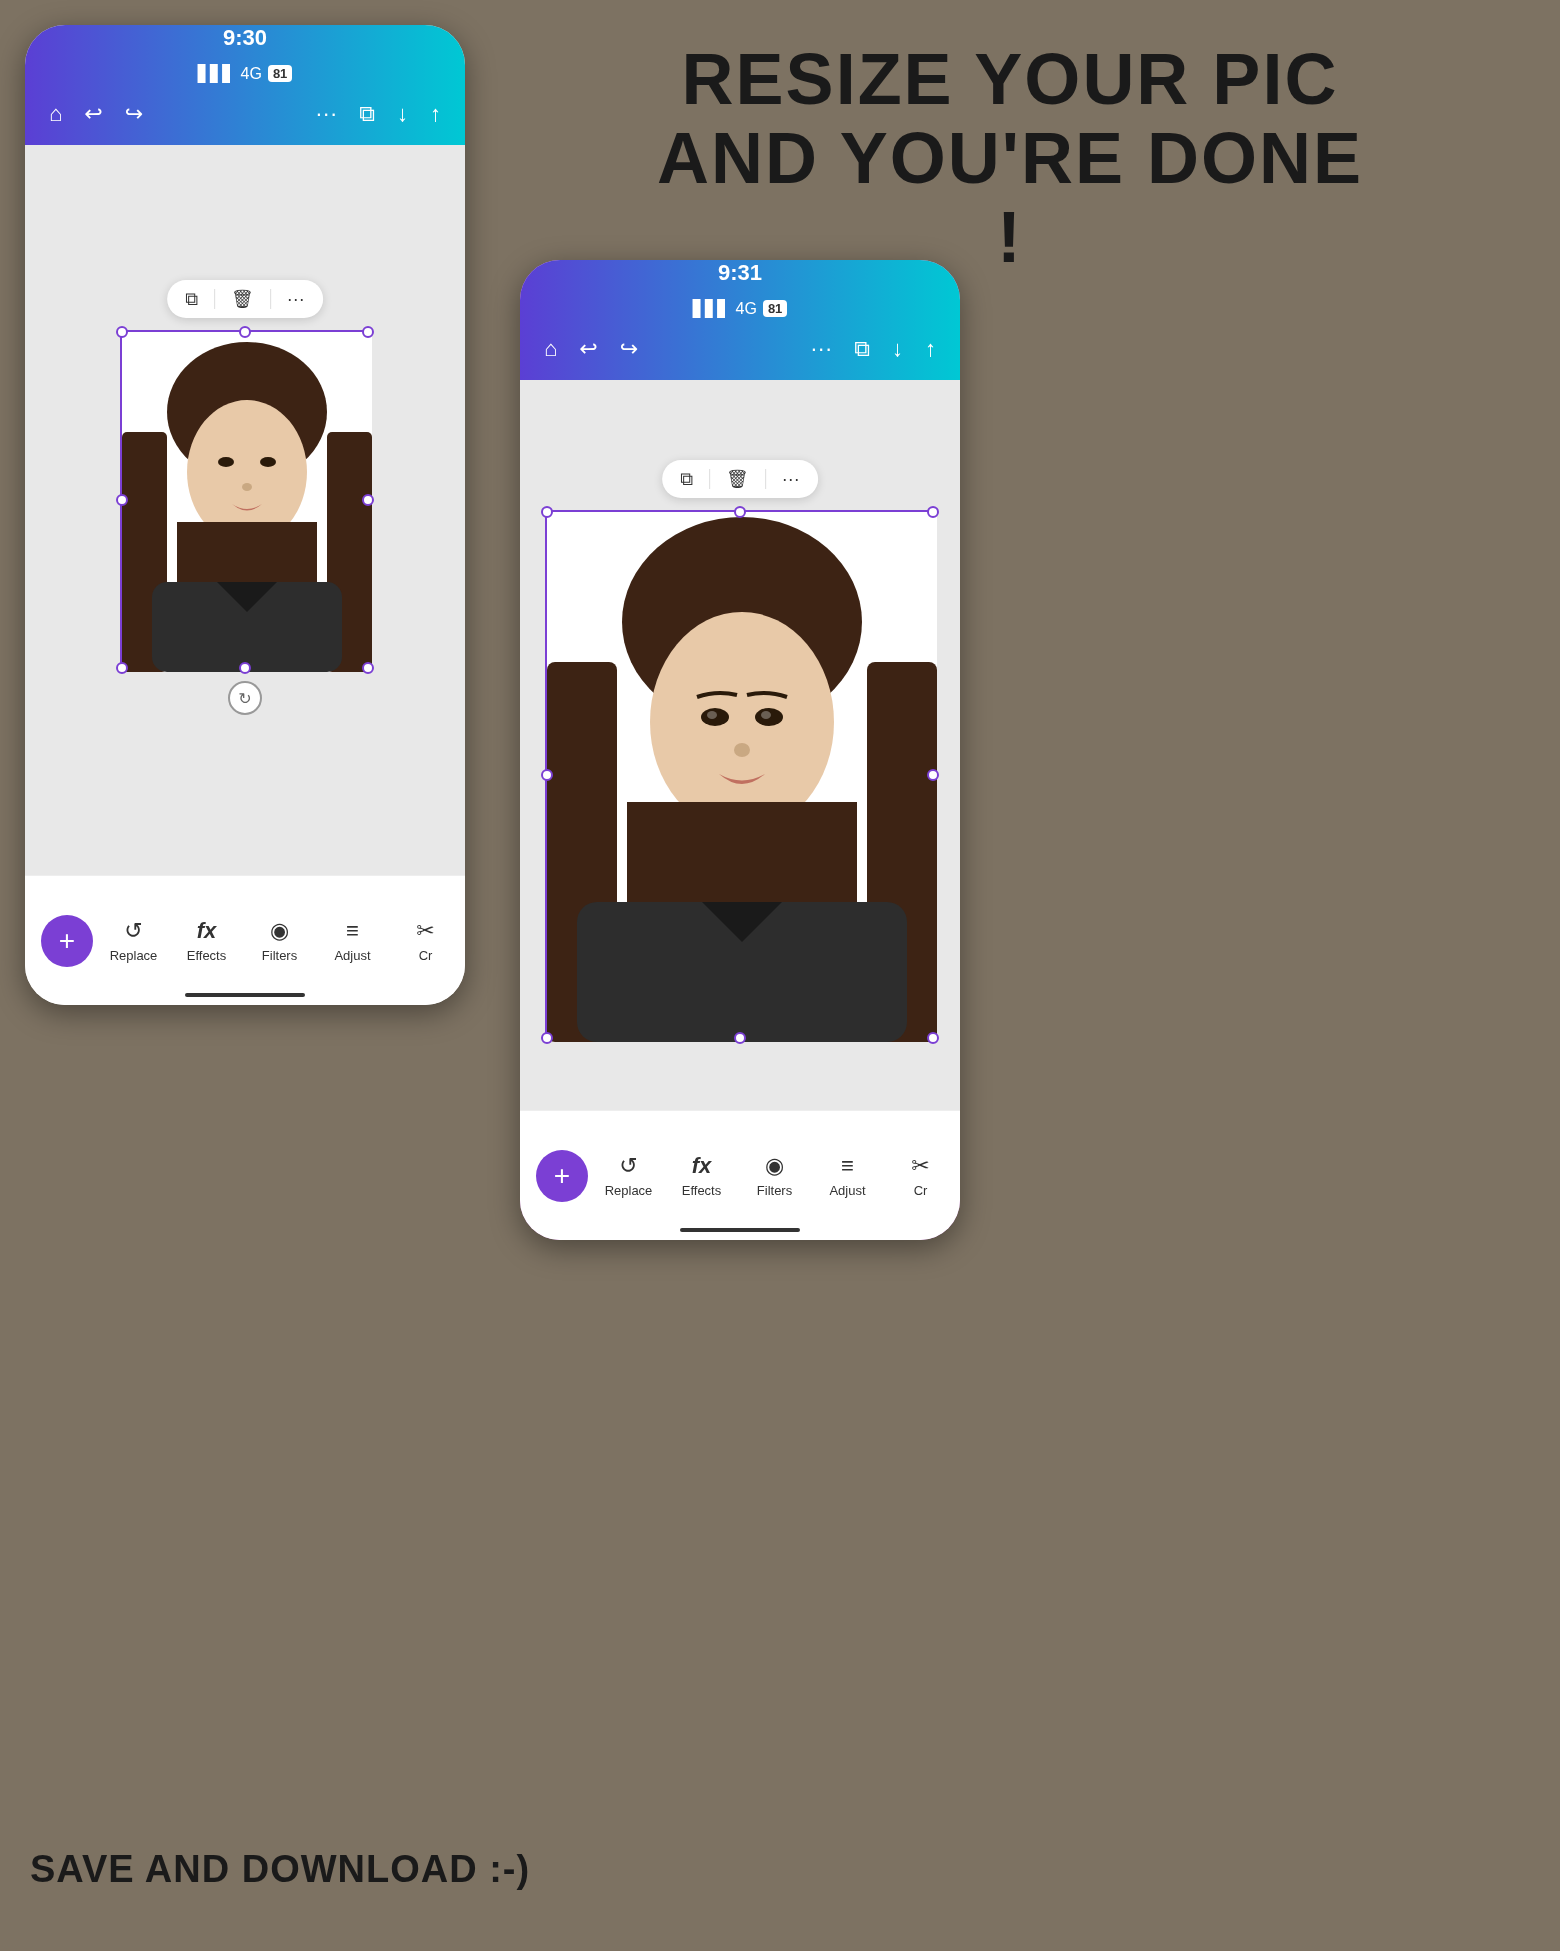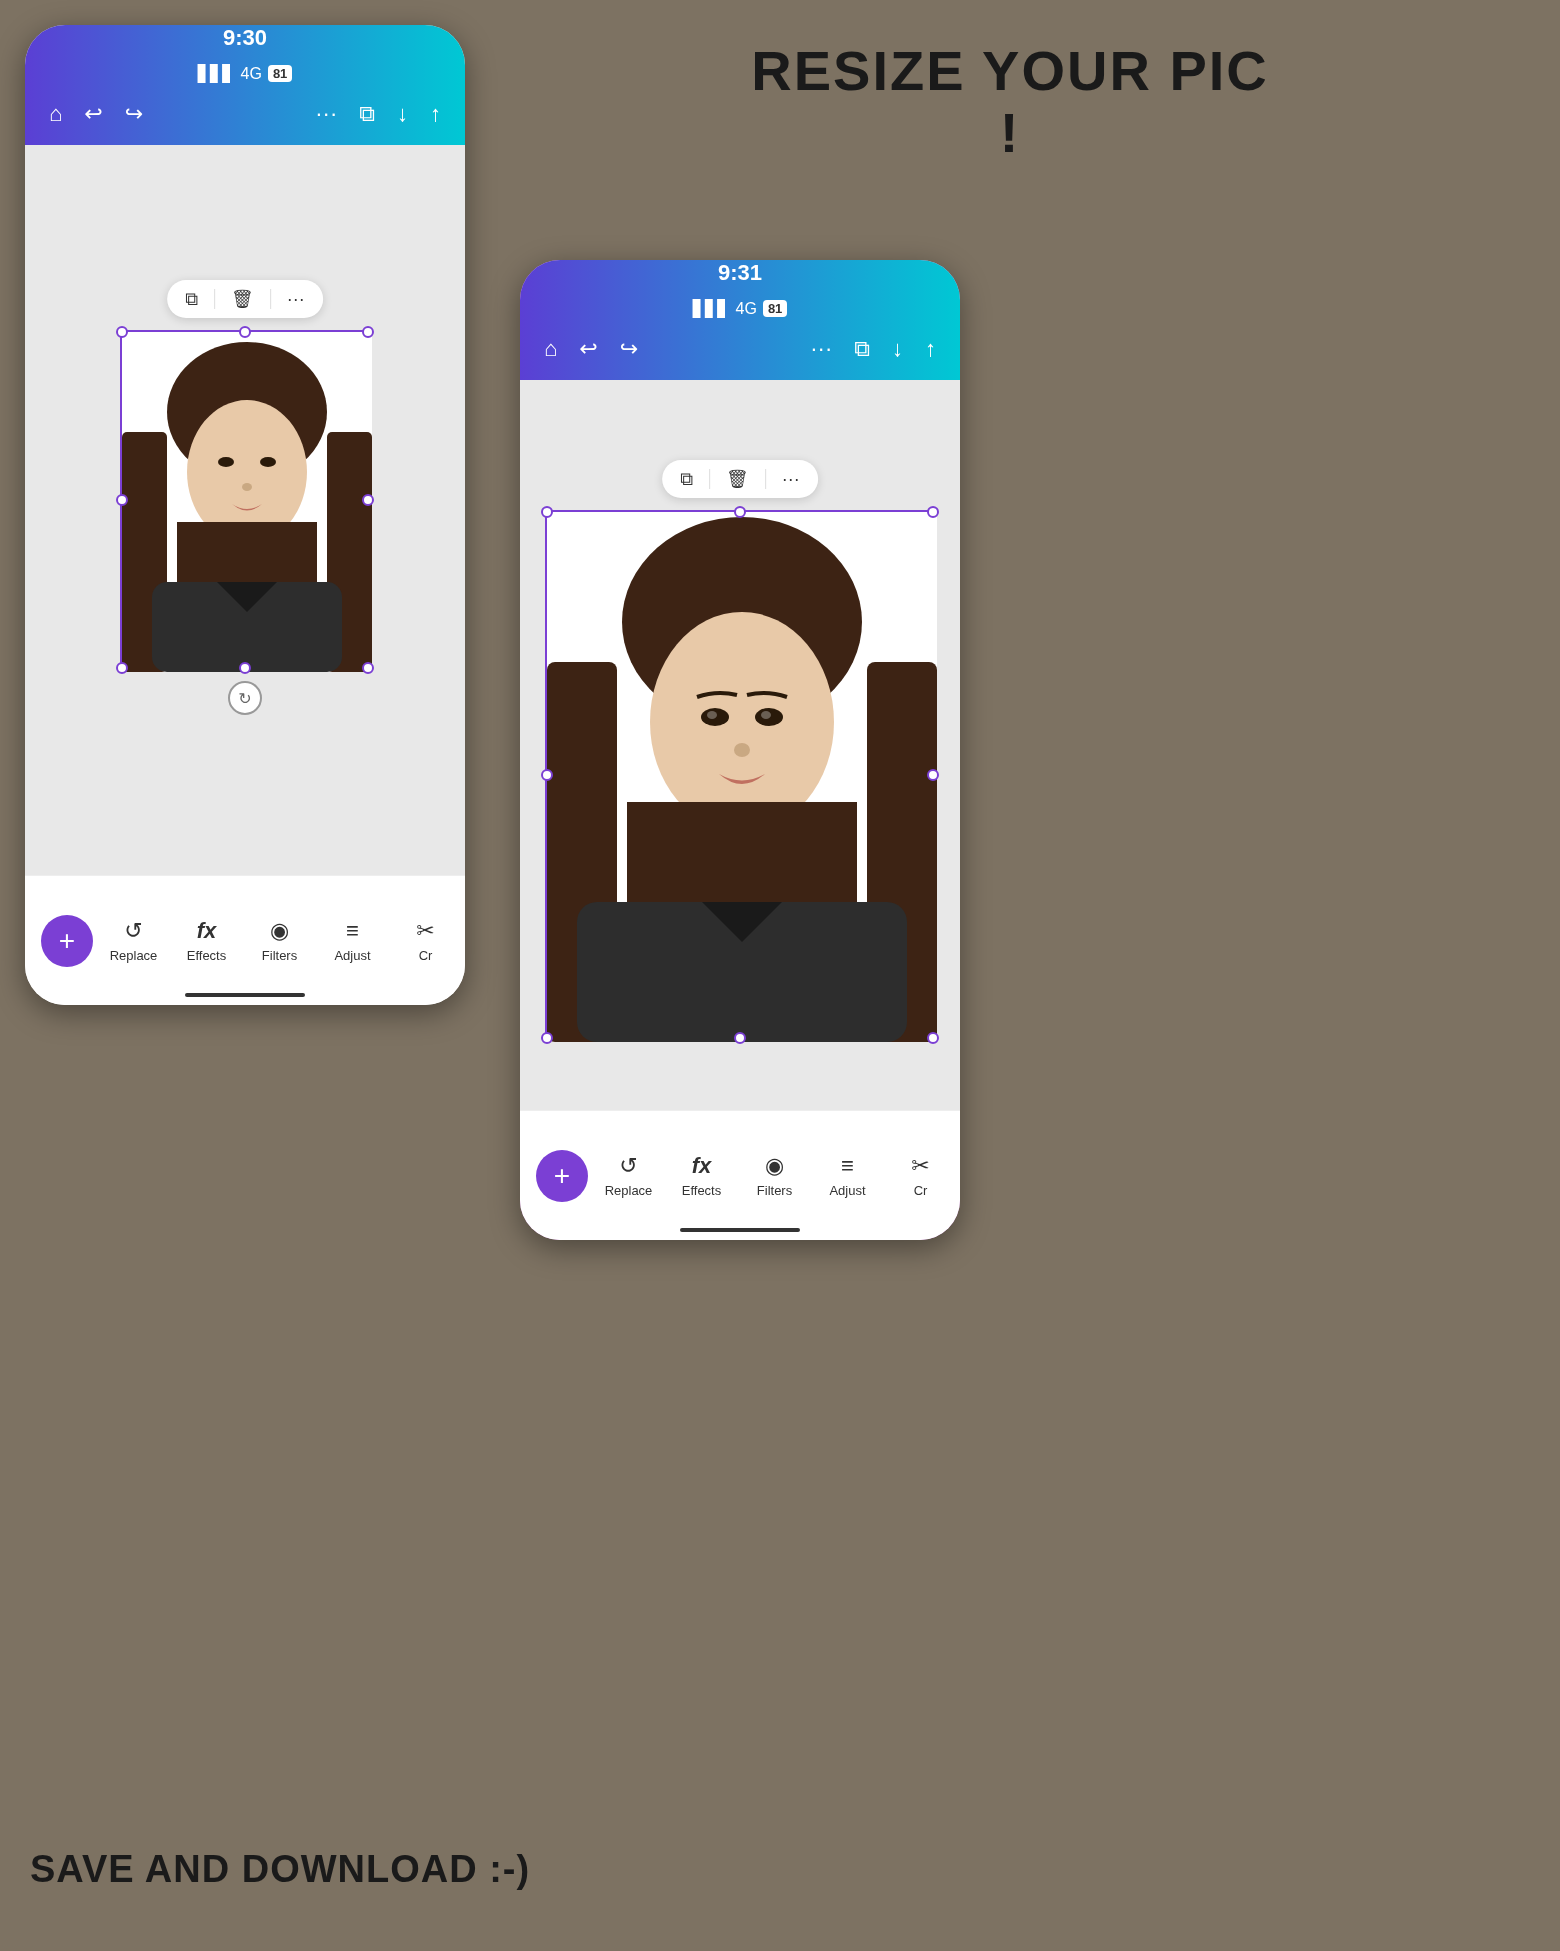--- a/index.html
+++ b/index.html
@@ -21,21 +21,21 @@
 
     
     .heading-text {
       position: absolute;
       top: 40px;
       left: 490px;
       right: 30px;
       text-align: center;
       font-family: 'Arial Black', Arial, sans-serif;
       font-weight: 900;
-      font-size: 56px;
+      font-size: 72px;
       color: #1a1a1a;
       text-transform: uppercase;
       line-height: 1.1;
       letter-spacing: 2px;
     }
 
     
     .bottom-text {
       position: absolute;
       bottom: 60px;
@@ -284,20 +284,21 @@
       justify-content: center;
     }
   </style>
 </head>
 <body>
 
 <div class="bg"></div>
 
 <div class="heading-text">
   <div>RESIZE YOUR PIC</div>
+  <div>AND YOU'RE DONE</div>
   <div>!</div>
 </div>
 
 <div class="bottom-text">SAVE AND DOWNLOAD :-)</div>
 
 <div class="phone-left">
 
   <div class="status-bar">
     <span class="status-time">9:30</span>
     <div class="status-icons">

